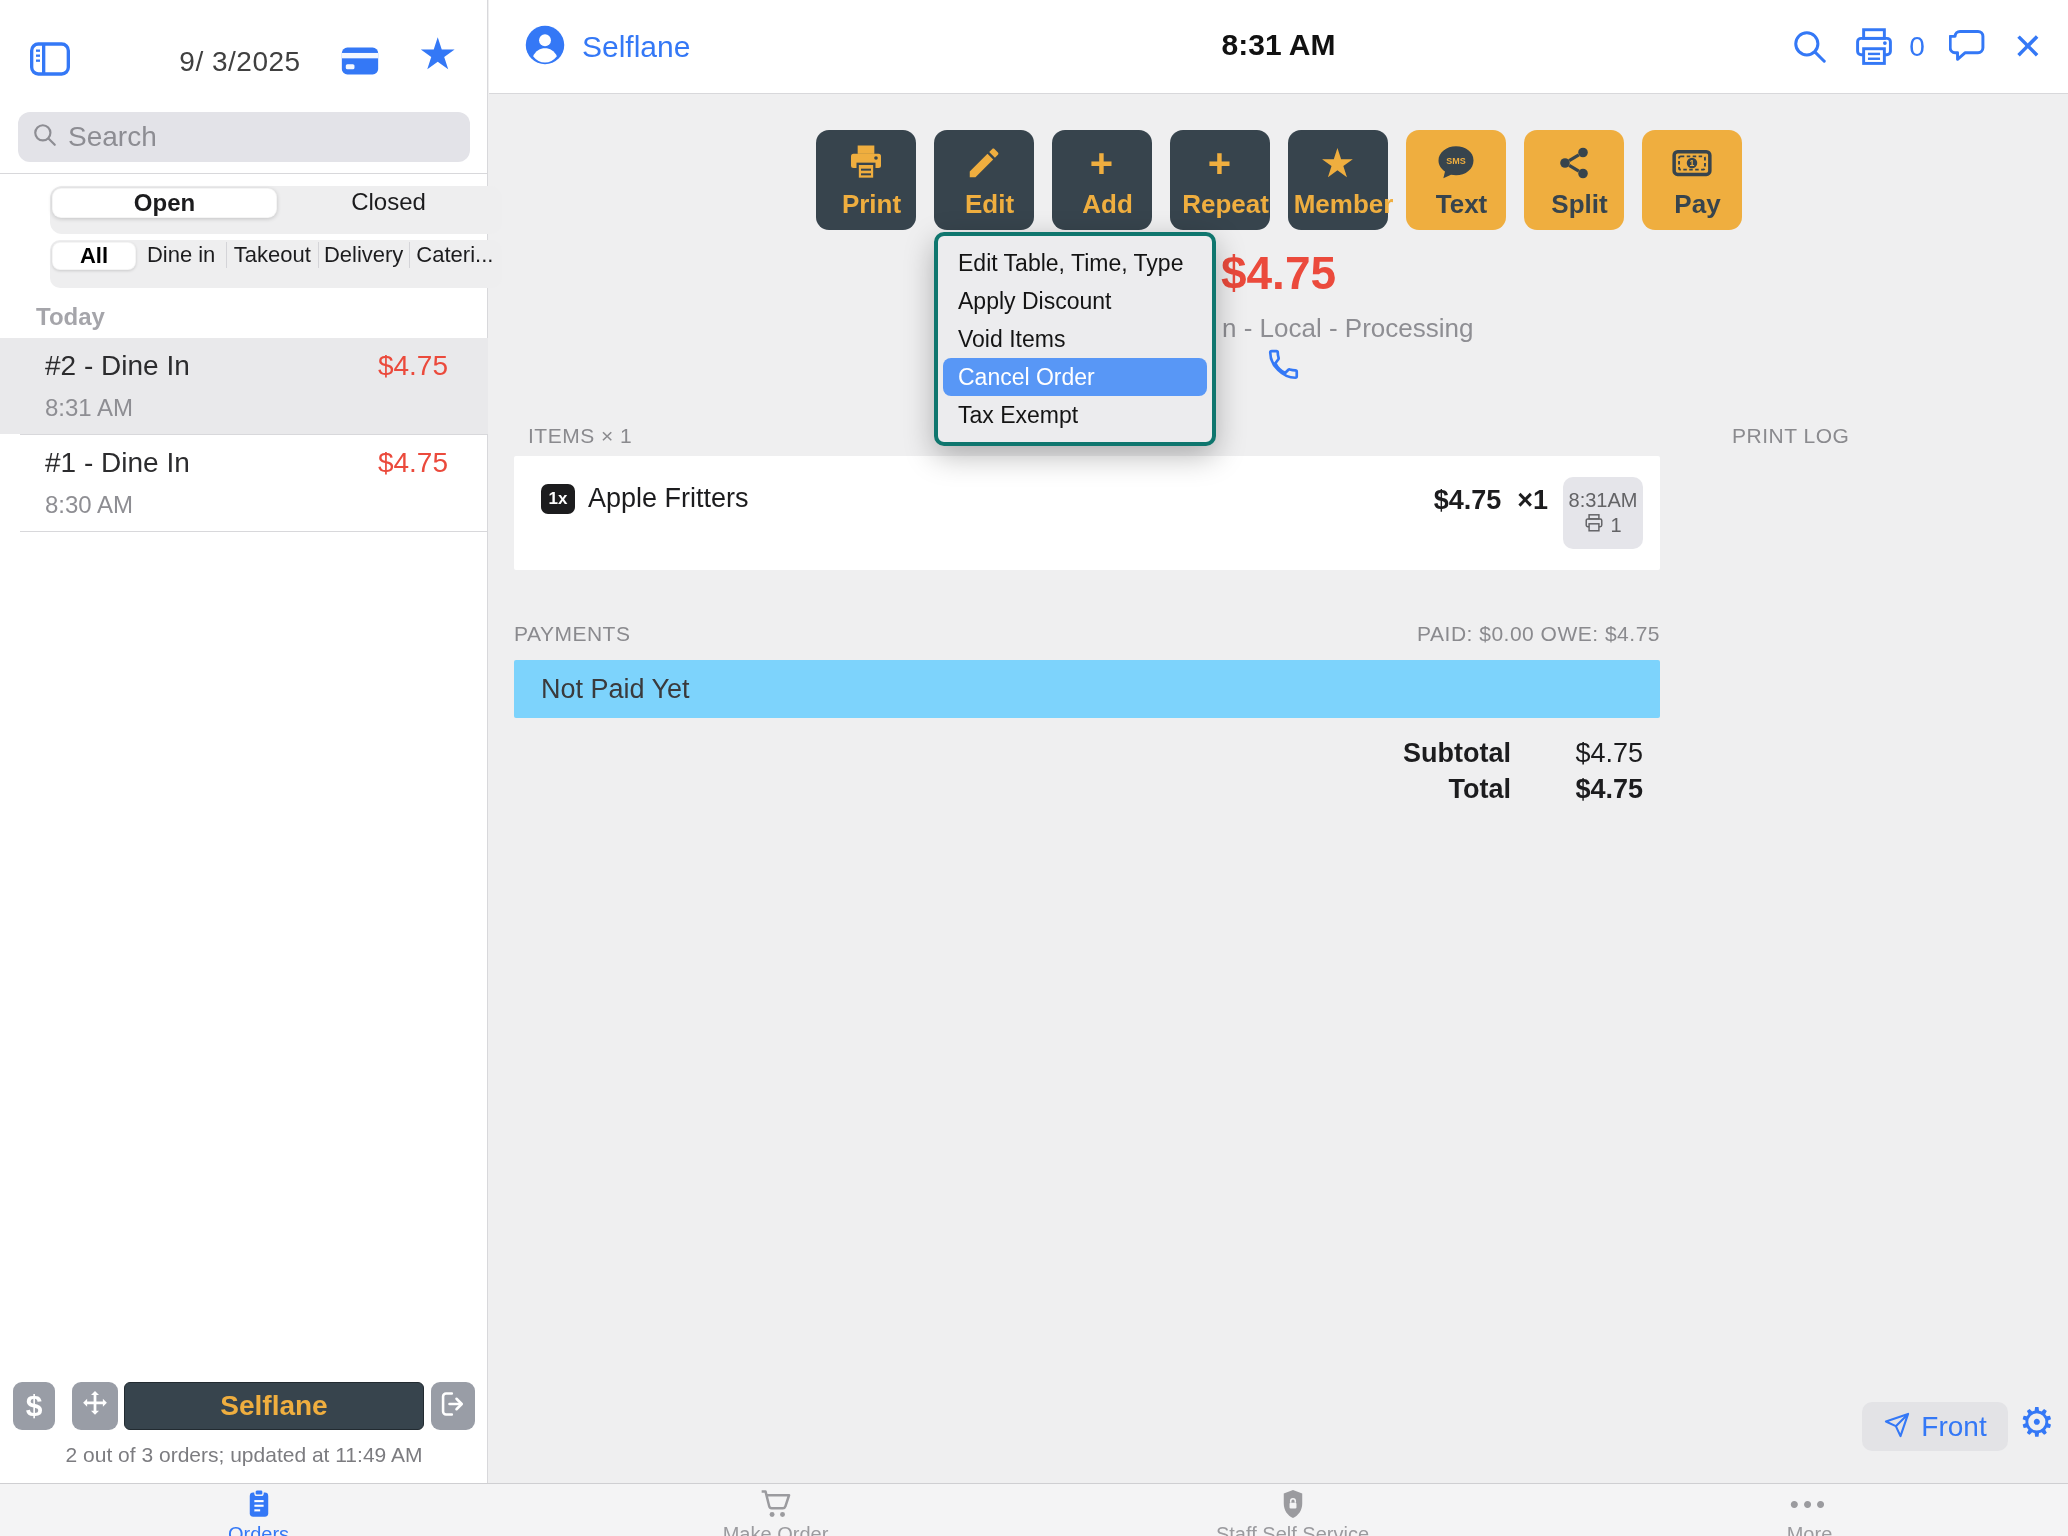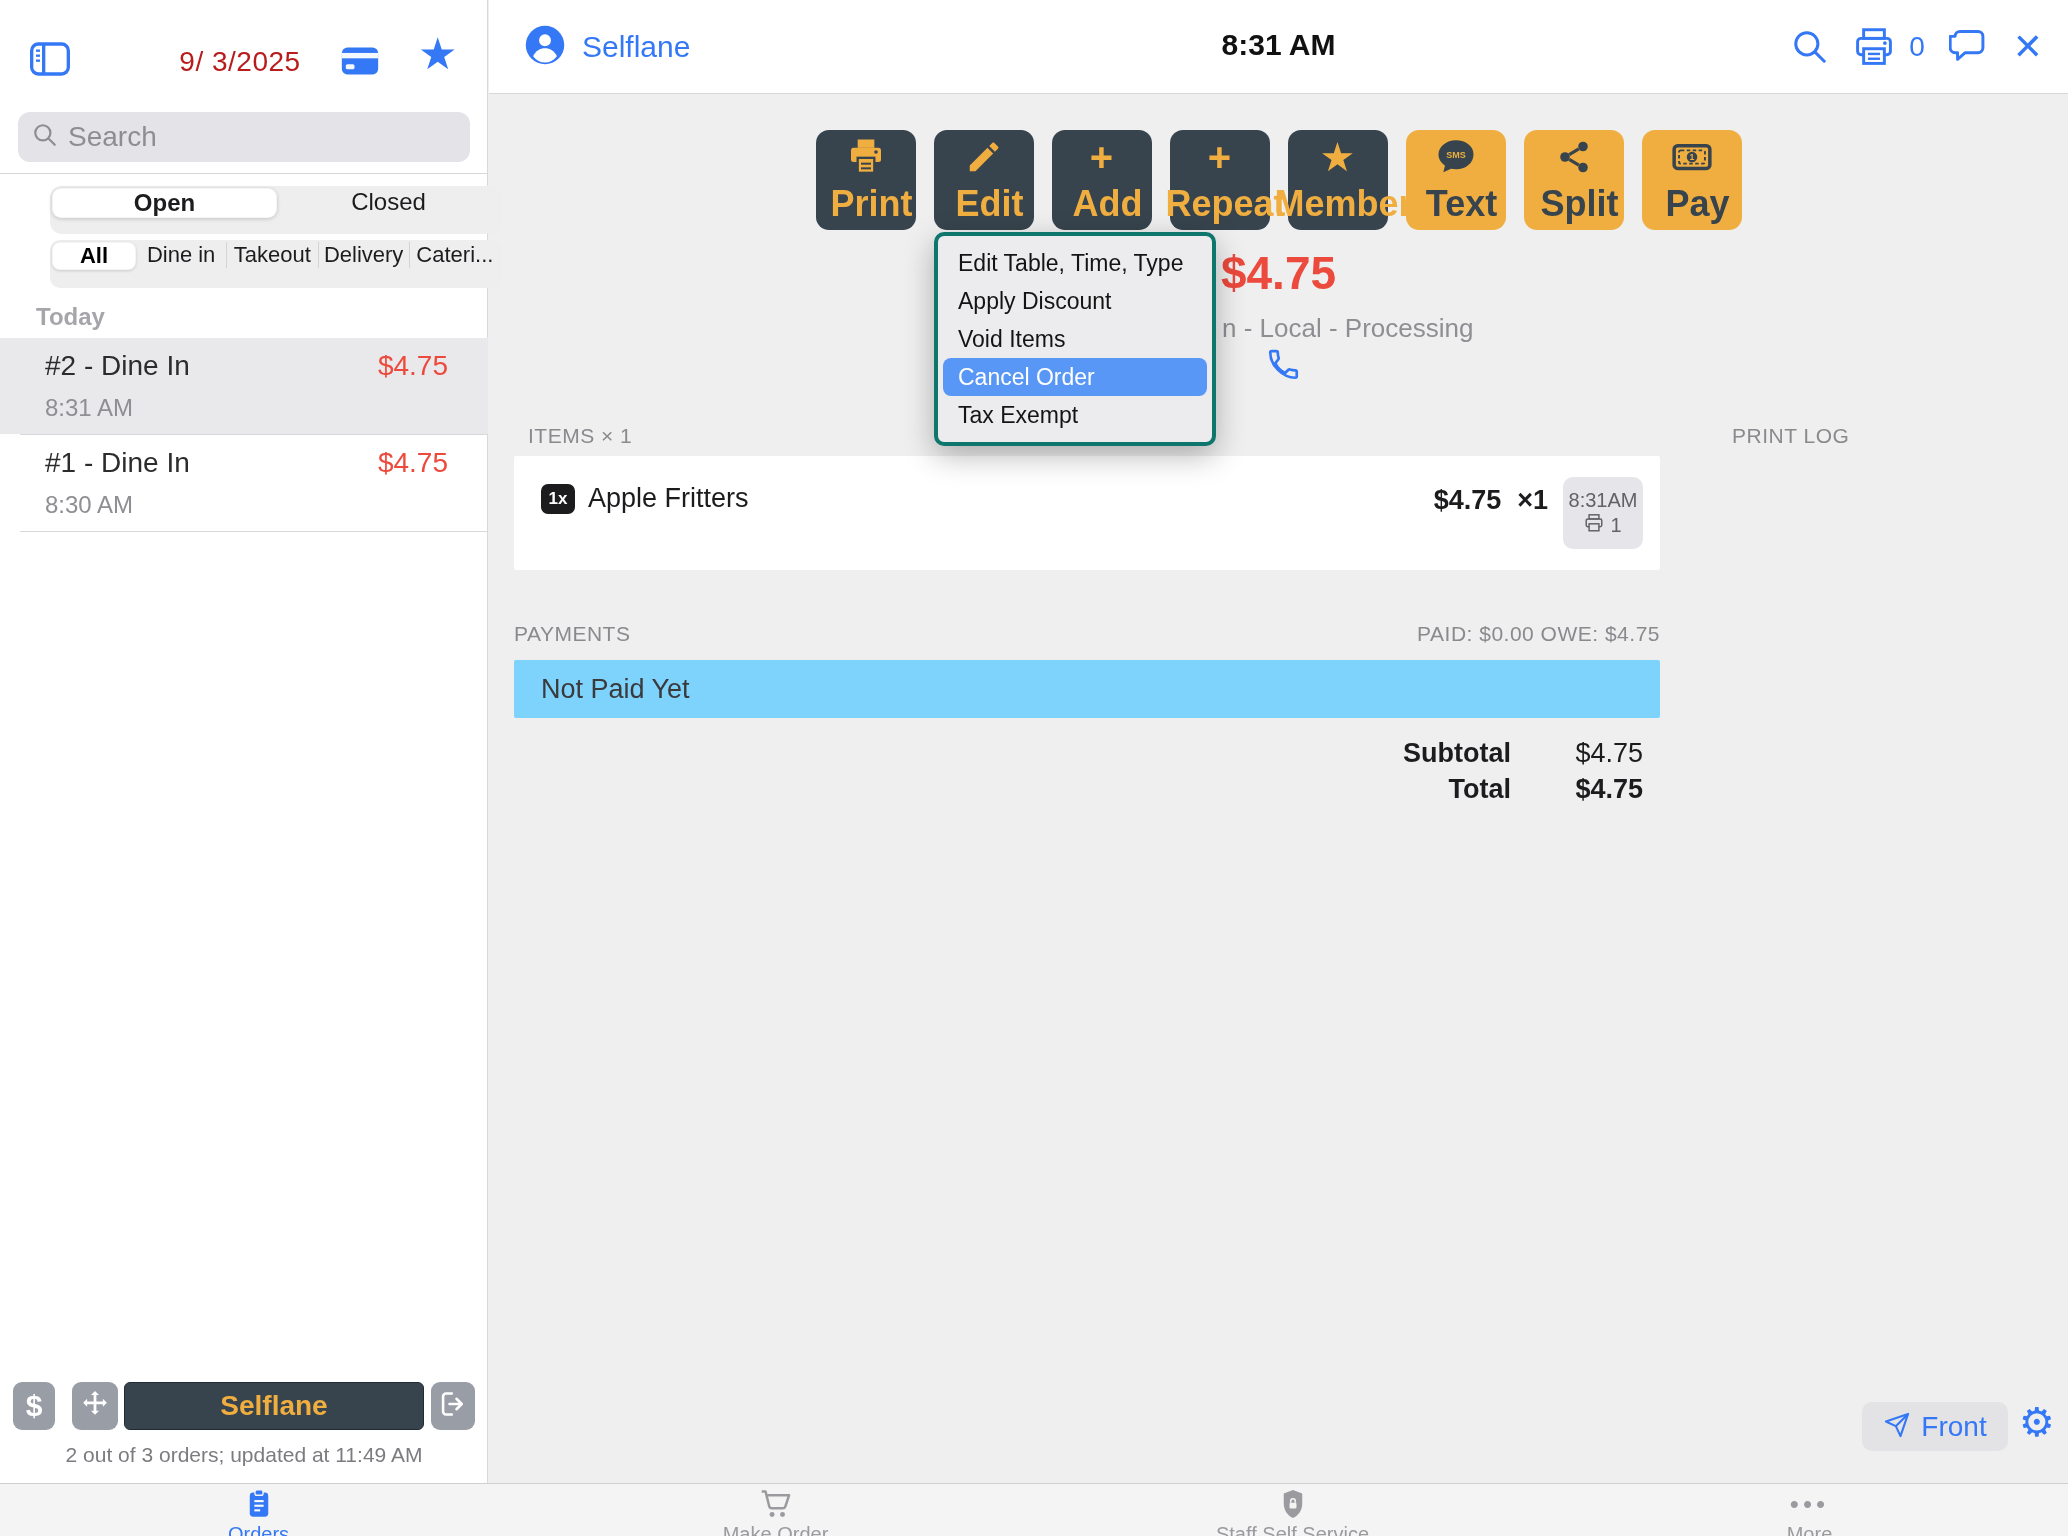--- a/index.html
+++ b/index.html
@@ -3,21 +3,21 @@
 <meta charset="utf-8">
 <style>
   * { margin:0; padding:0; box-sizing:border-box; }
   html,body { width:2068px; height:1536px; }
   body { font-family:"Liberation Sans","DejaVu Sans",sans-serif; background:#EFEFEF; }
   .app { position:relative; width:2068px; height:1536px; overflow:hidden; background:#EFEFF0; }
 
   
   .sidebar { position:absolute; left:0; top:0; width:488px; height:1483px; background:#fff; border-right:1px solid #D8D8DB; }
   .sb-toggle { position:absolute; left:30px; top:42px; width:40px; height:34px; cursor:pointer; }
-  .sb-date { position:absolute; left:140px; top:46px; width:200px; text-align:center; font-size:28px; color:#b91c1c; letter-spacing:.5px; }
+  .sb-date { position:absolute; left:140px; top:46px; width:200px; text-align:center; font-size:28px; color:#404040; letter-spacing:.5px; }
   .sb-card { position:absolute; left:341px; top:46px; width:38px; height:30px; }
   .sb-star { position:absolute; left:418px; top:32px; font-size:44px; color:#3478F6; line-height:1; }
   .sb-search { position:absolute; left:18px; top:112px; width:452px; height:50px; background:#E3E3E8; border-radius:12px; display:flex; align-items:center; padding:0 14px; gap:10px; }
   .sb-search input { flex:1; border:none; outline:none; background:transparent; font-size:28px; font-family:inherit; color:#1C1C1E; }
   .sb-search input::placeholder { color:#8D8D93; }
   .sb-divider { position:absolute; left:0; top:173px; width:488px; height:1px; background:#D8D8DB; }
 
   .seg { position:absolute; left:18px; width:452px; background:#EEEEEF; border-radius:12px; display:flex; align-items:flex-start;margin-left:32px; }
   .seg-status { top:186px; height:48px; padding:2px; }
   .seg-status .seg-item { flex:1; display:flex; align-items:center; justify-content:center; font-size:24px; color:#1C1C1E; border-radius:9px; }
@@ -50,21 +50,21 @@
   .mh-icons { position:absolute; right:25px; top:0; height:94px; display:flex; align-items:center; gap:24px; }
   .mh-print-count { font-size:28px; color:#3478F6; margin-left:-10px; }
   .mh-close { font-size:36px; color:#3478F6; font-weight:400; line-height:1; cursor:pointer; }
   .mh-icon { cursor:pointer; display:flex; align-items:center; }
 
   
   .toolbar { position:absolute; left:489px; right:0; top:130px; display:flex; justify-content:center; gap:18px; }
   .tb-btn { width:100px; height:100px; border-radius:13px; display:flex; flex-direction:column; align-items:center; justify-content:center; gap:4px; cursor:pointer; }
   .tb-btn.dark { background:#37444D; }
   .tb-btn.orange { background:#EFAE3F; }
-  .tb-label { font-size:36px; font-weight:700;margin-left:12px; }
+  .tb-label { font-size:26px; font-weight:700;margin-left:12px; }
   .tb-btn.dark .tb-label { color:#EFAE3F; }
   .tb-btn.orange .tb-label { color:#37444D; }
   .tb-glyph { font-size:40px; font-weight:700; line-height:1; color:#EFAE3F; height:44px; display:flex; align-items:center; }
 
   
   .big-price { position:absolute; left:489px; right:0; top:246px; text-align:center; font-size:46px; font-weight:700; color:#EB4A3C; }
   .order-sub { position:absolute; left:1222px; top:313px; font-size:26px; font-weight:500; color:#8E8E93; }
   .phone-ic { position:absolute; left:1266px; top:348px; width:34px; height:34px; cursor:pointer; }
 
   

